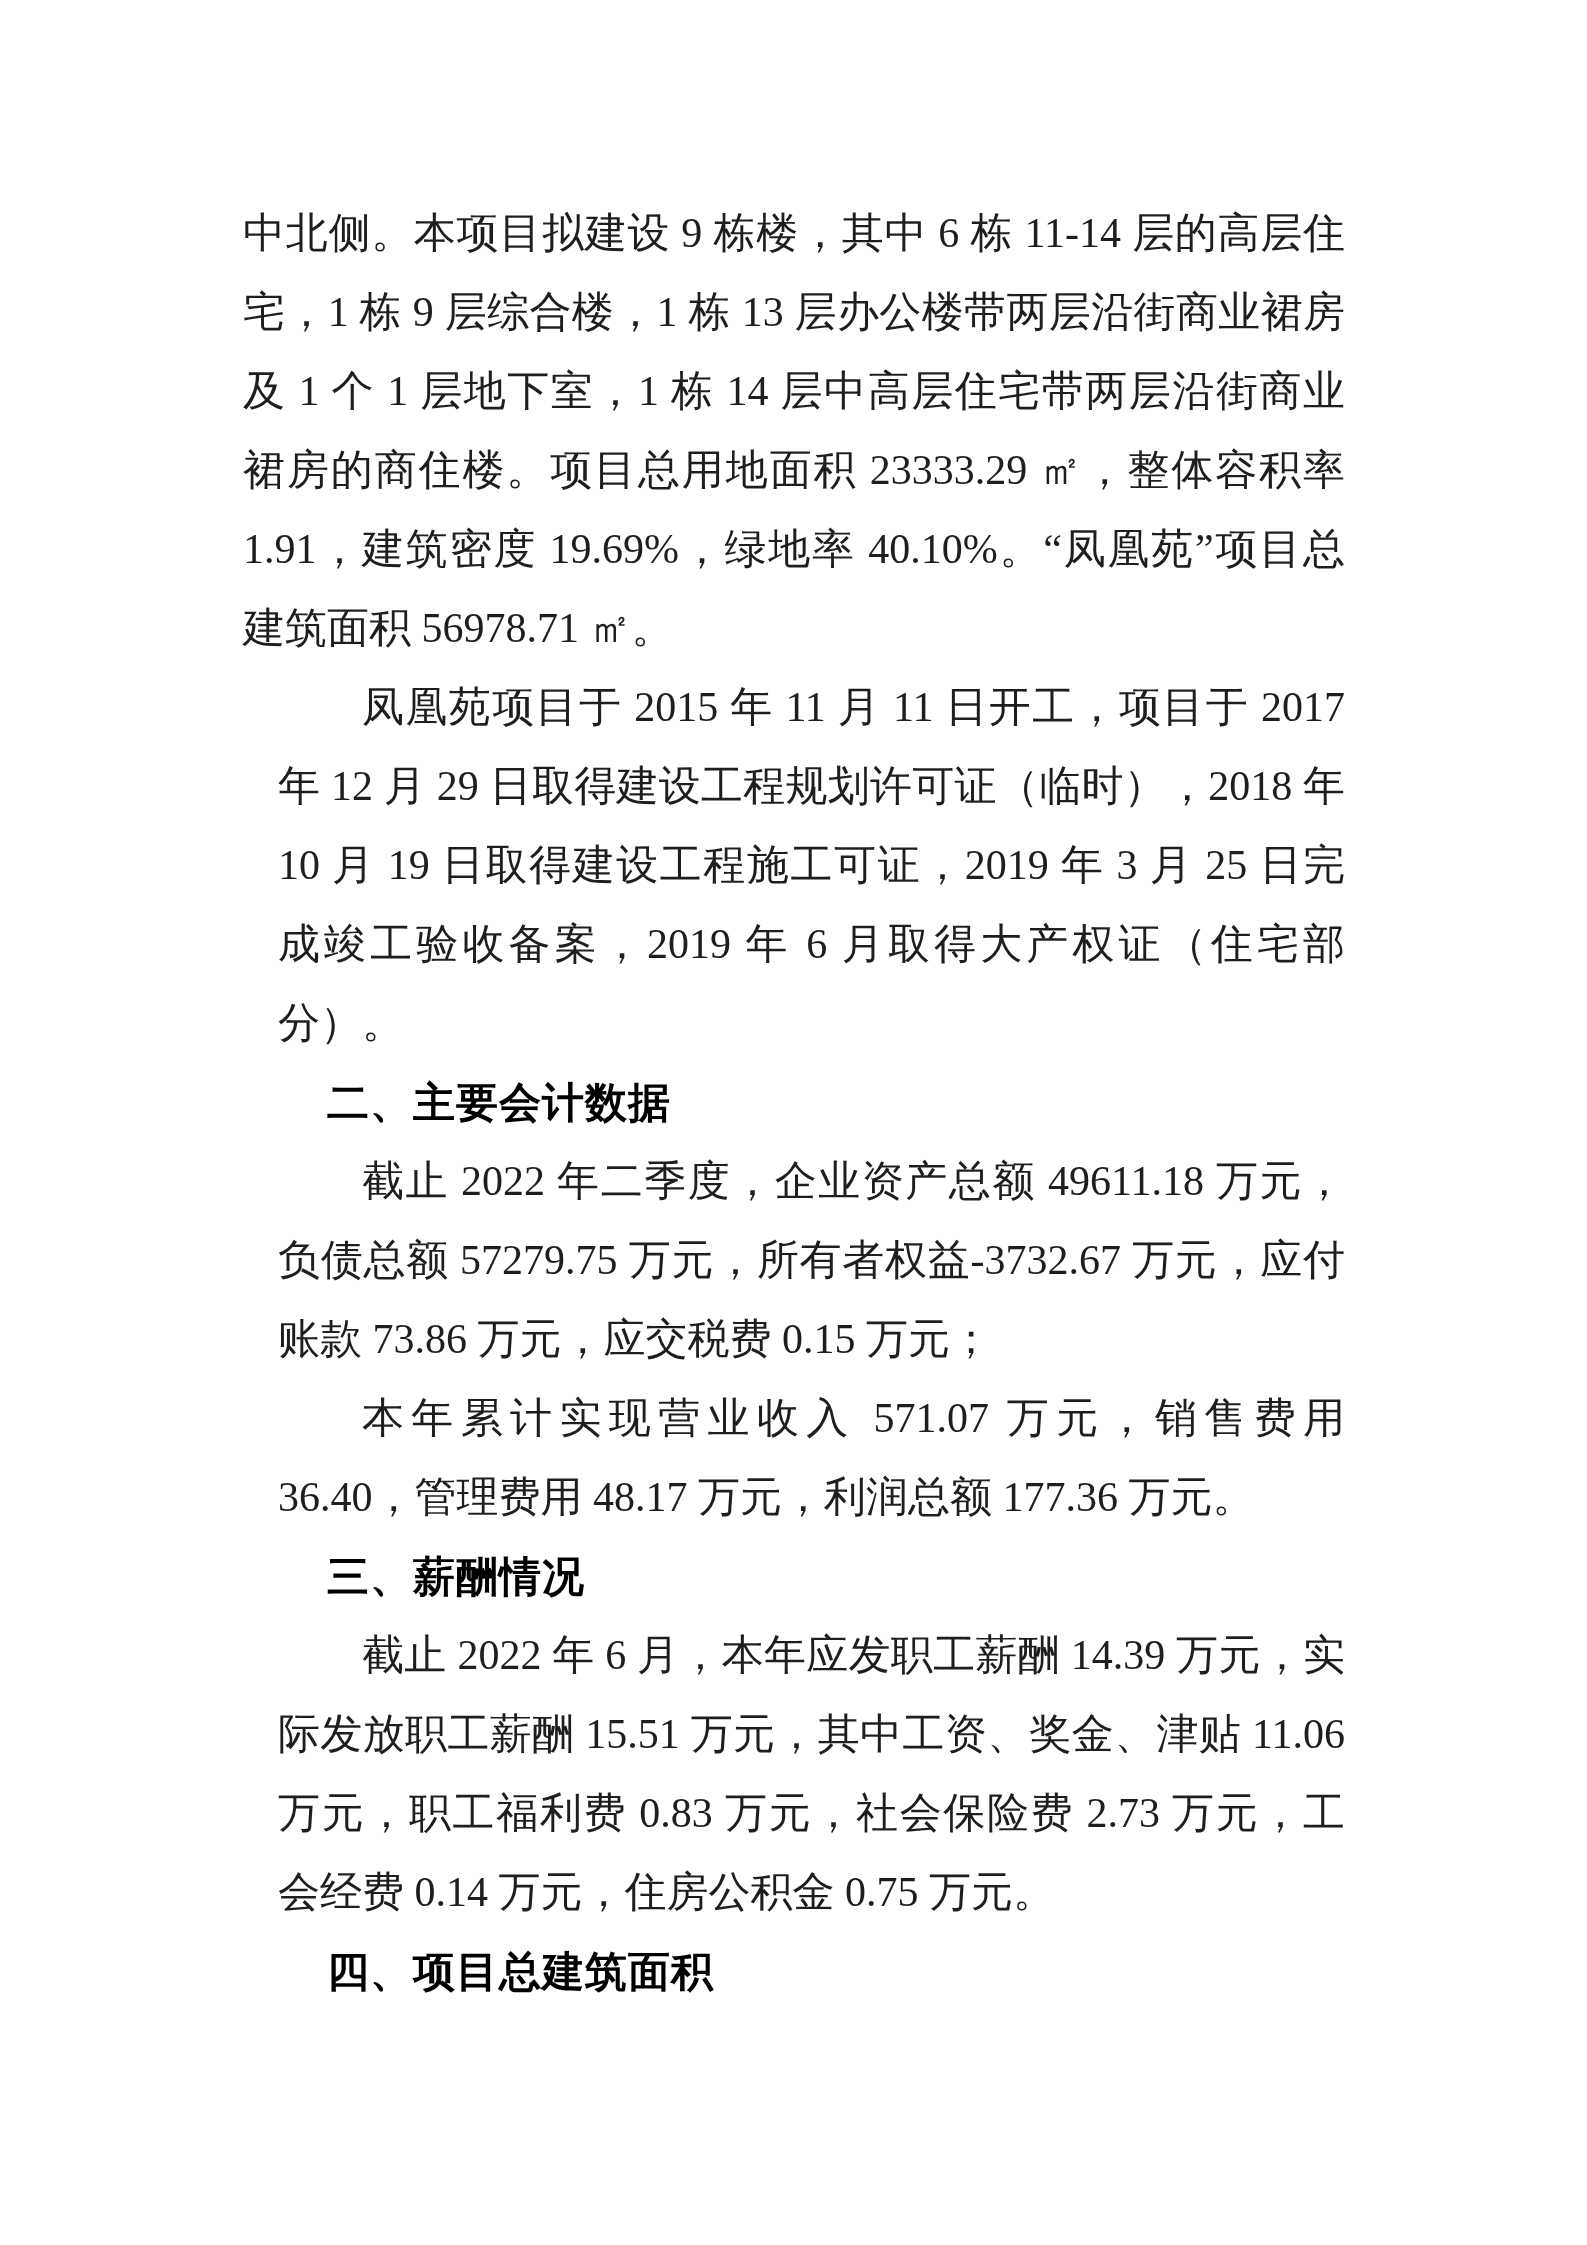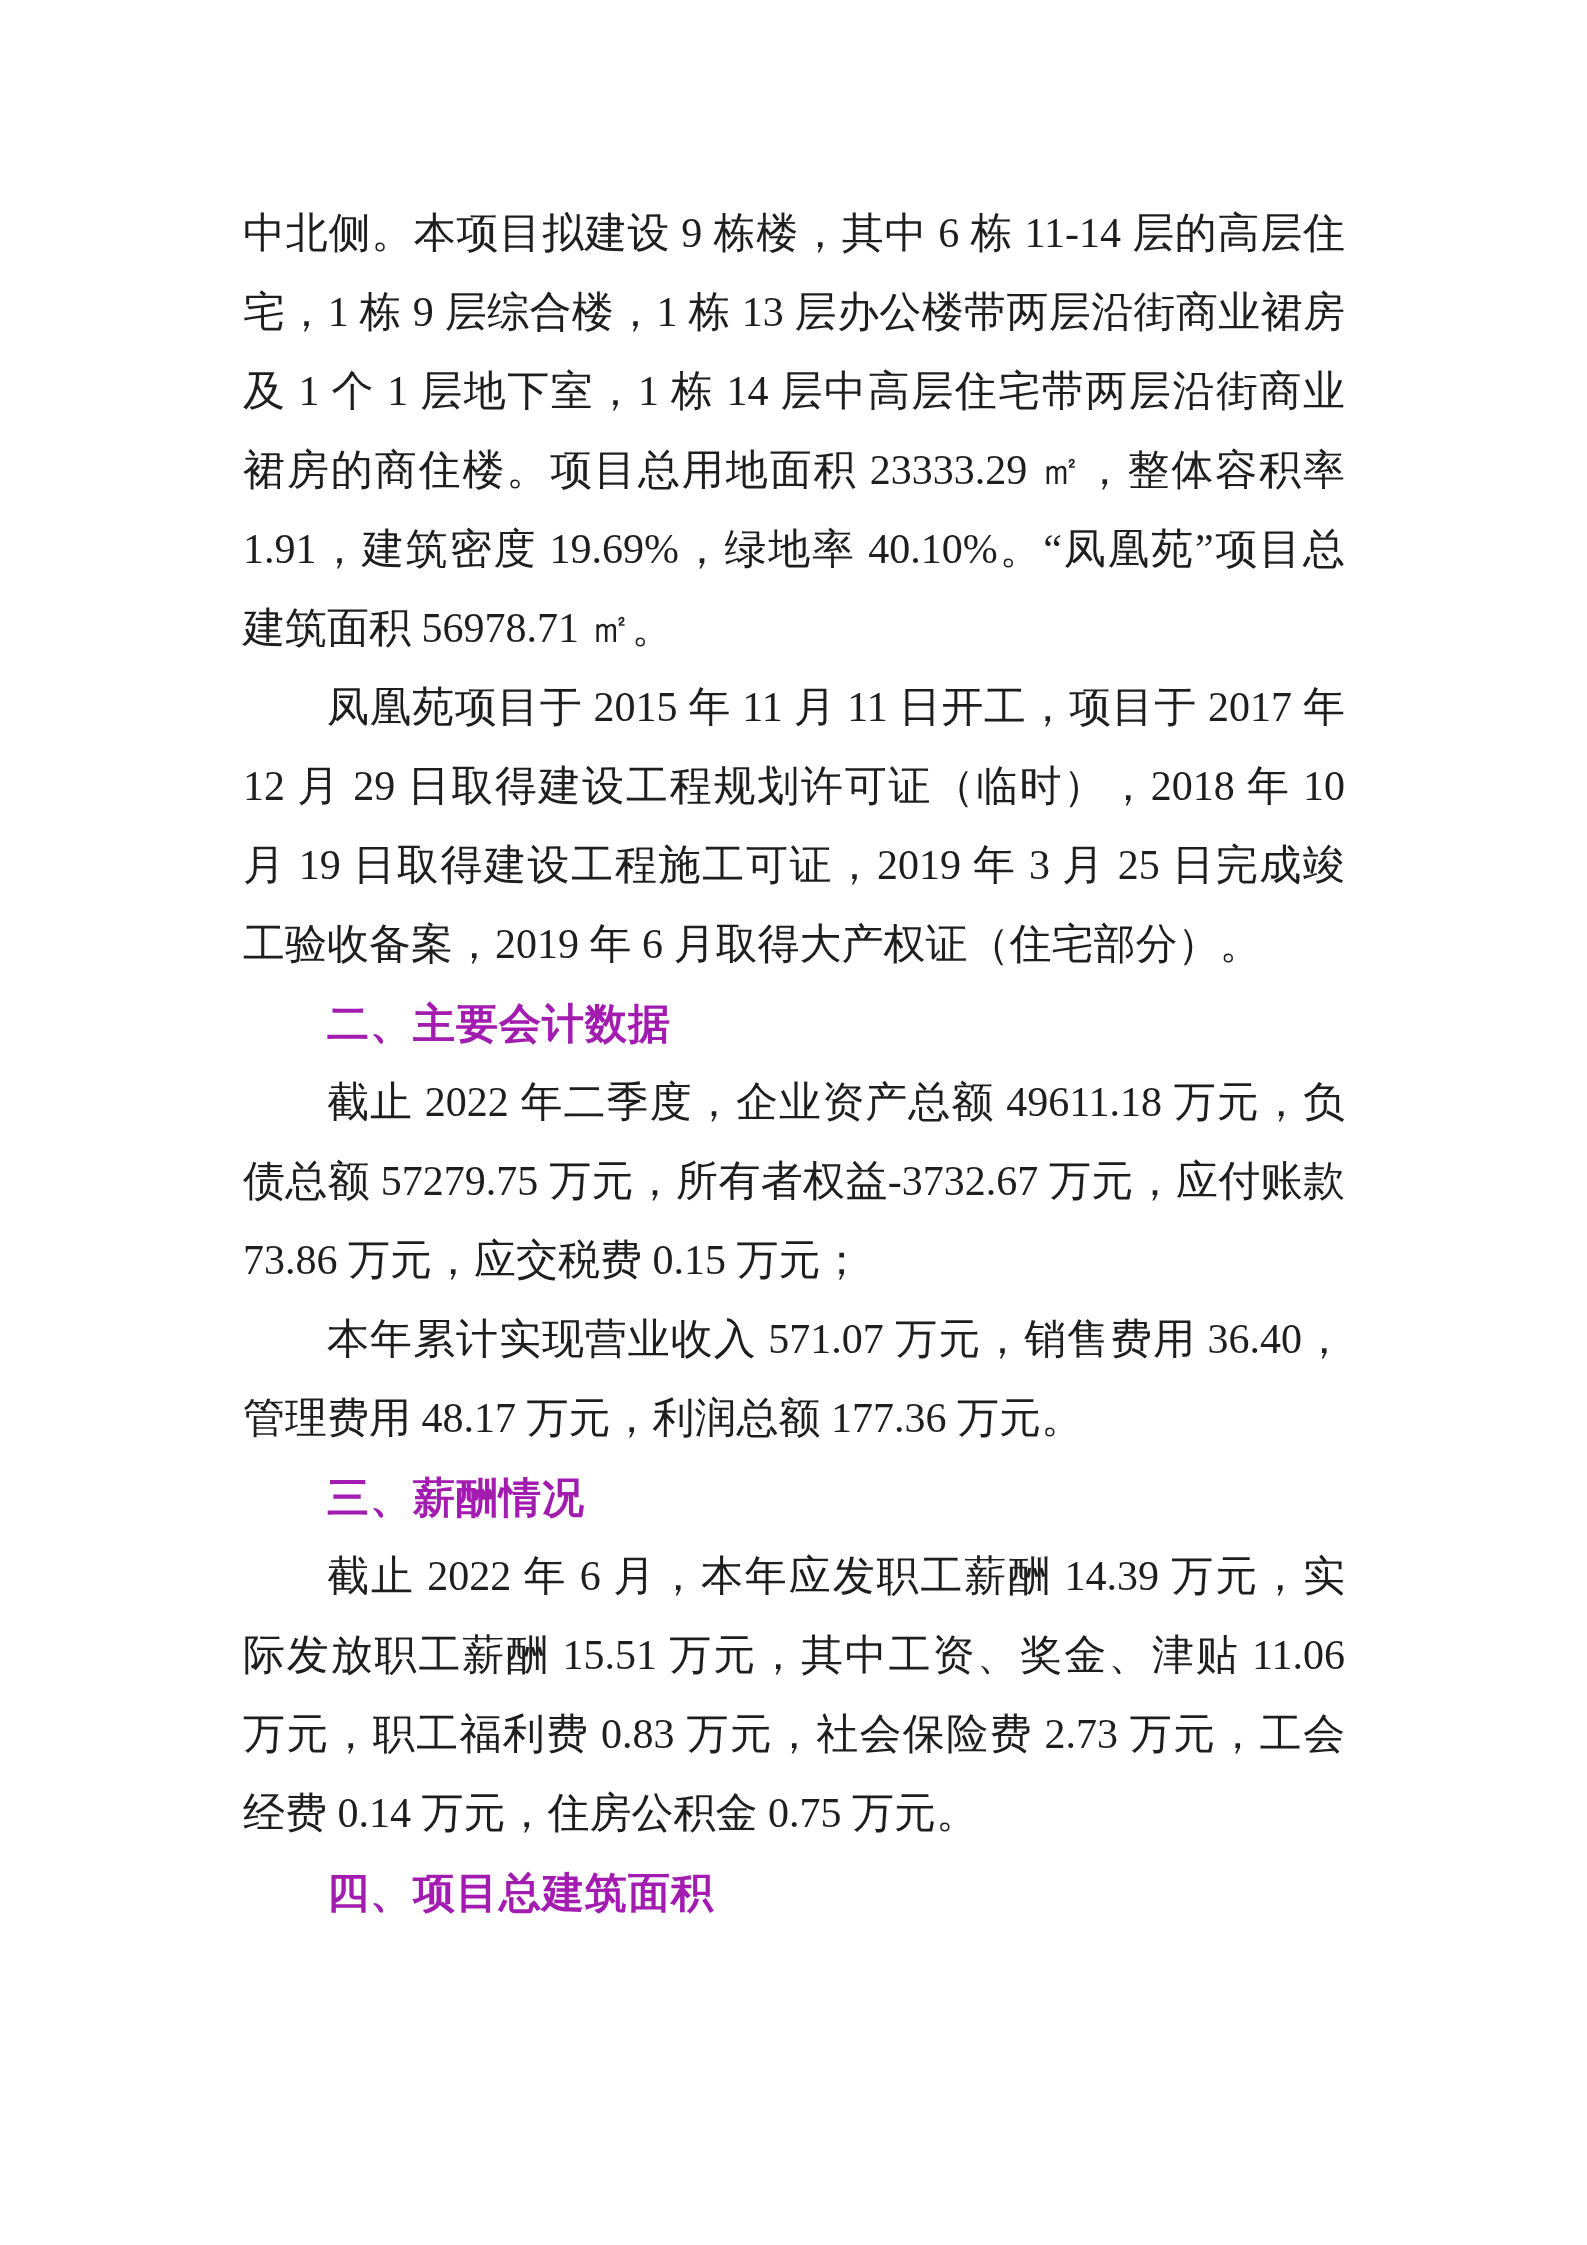--- a/index.html
+++ b/index.html
@@ -25,27 +25,28 @@
     line-height: 79px;
     text-align: justify;
     text-justify: inter-character;
   }
   .para {
     margin: 0;
     text-indent: 0;
   }
   .para.indent {
     text-indent: 2em;
+    margin-left: 35px;
   }
   .heading {
     margin: 0;
     font-family: "Liberation Sans", "DejaVu Sans", sans-serif;
     font-weight: 700;
     text-indent: 2em;
-    color: #a21caf;
+    color: #000000;
     letter-spacing: 1px;
   }
 </style>
 </head>
 <body>
 
 <div class="page">
   <div class="content">
       <div class="para">中北侧。本项目拟建设 9 栋楼，其中 6 栋 11-14 层的高层住宅，1 栋 9 层综合楼，1 栋 13 层办公楼带两层沿街商业裙房及 1 个 1 层地下室，1 栋 14 层中高层住宅带两层沿街商业裙房的商住楼。项目总用地面积 23333.29 ㎡，整体容积率 1.91，建筑密度 19.69%，绿地率 40.10%。“凤凰苑”项目总建筑面积 56978.71 ㎡。</div>
       <div class="para indent">凤凰苑项目于 2015 年 11 月 11 日开工，项目于 2017 年 12 月 29 日取得建设工程规划许可证（临时），2018 年 10 月 19 日取得建设工程施工可证，2019 年 3 月 25 日完成竣工验收备案，2019 年 6 月取得大产权证（住宅部分）。</div>

